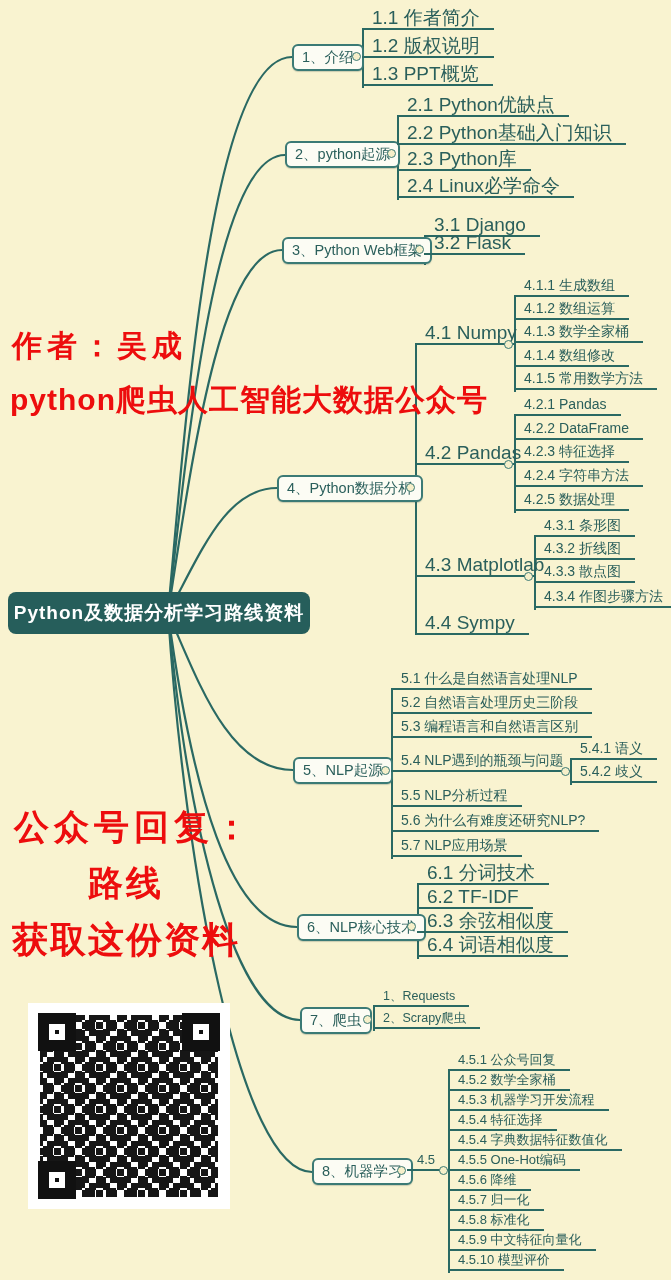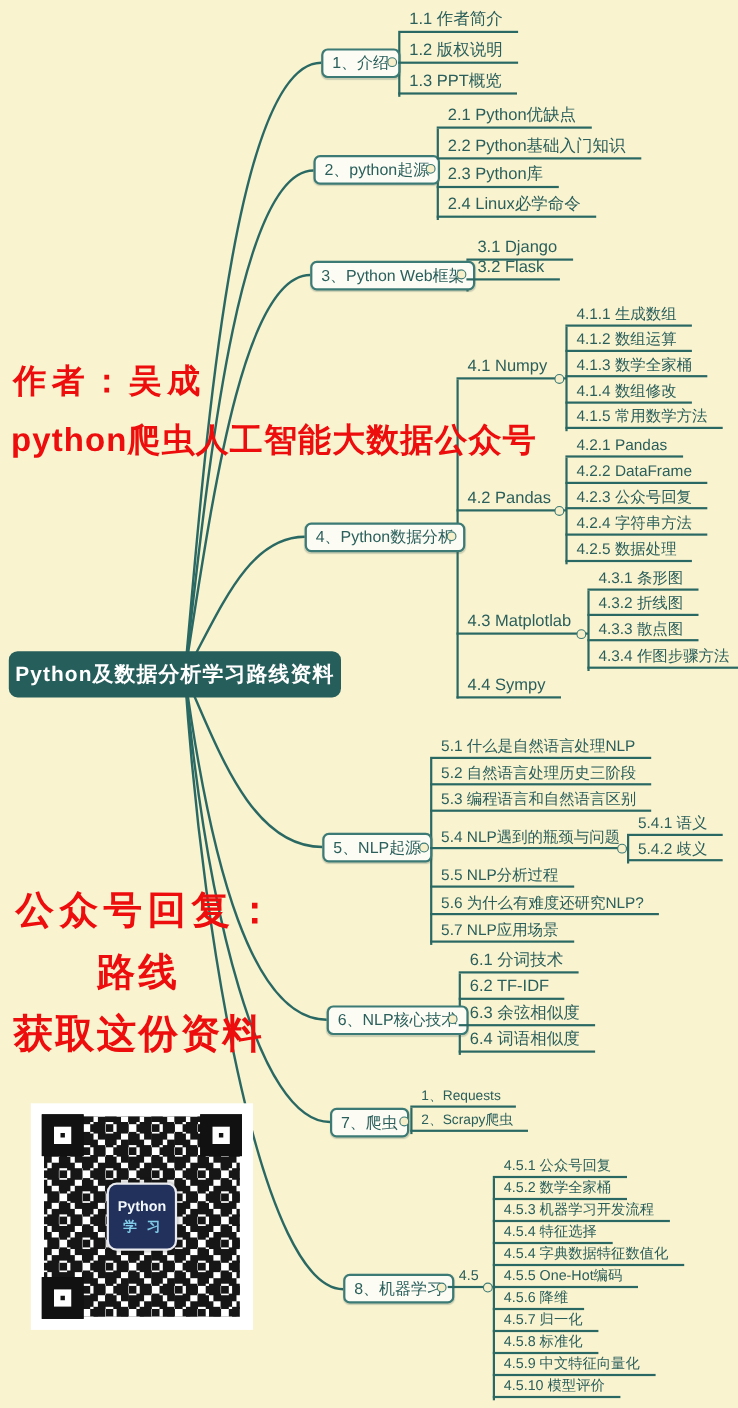--- a/index.html
+++ b/index.html
@@ -20,21 +20,21 @@
     position:absolute;z-index:4;left:8px;top:592px;width:302px;height:42px;
     display:flex;align-items:center;justify-content:center;
     background:#265e5b;color:#ffffff;border-radius:8px;
     font-size:19px;font-weight:bold;letter-spacing:1px;white-space:nowrap;
   }
   
   .leaf{
     position:absolute;z-index:3;white-space:nowrap;color:#2a5f5b;
     padding:0 14px 0 10px;border-bottom:2px solid #2a6963;width:max-content;
   }
-  .f15{font-size:15px;height:21px;line-height:21px;}
+  .f15{font-size:19px;height:21px;line-height:21px;}
   .f14{font-size:14px;height:20px;line-height:20px;}
   .f13{font-size:13px;height:19px;line-height:19px;}
   .f12{font-size:12.5px;height:18px;line-height:18px;}
   .fixedw{padding-right:0;}
   
   .spine{position:absolute;z-index:2;width:2px;background:#2a6963;}
   
   .dot{
     position:absolute;z-index:4;width:7px;height:7px;border-radius:50%;
     background:#f6efca;border:1.5px solid #3b7a75;
@@ -145,21 +145,21 @@
 <div class="leaf f15" style="left:415px;top:612px">4.4 Sympy</div>
 
 <div class="leaf f14" style="left:514px;top:275px">4.1.1 生成数组</div>
 <div class="leaf f14" style="left:514px;top:298px">4.1.2 数组运算</div>
 <div class="leaf f14" style="left:514px;top:321px">4.1.3 数学全家桶</div>
 <div class="leaf f14" style="left:514px;top:345px">4.1.4 数组修改</div>
 <div class="leaf f14" style="left:514px;top:368px">4.1.5 常用数学方法</div>
 
 <div class="leaf f14" style="left:514px;top:394px">4.2.1 Pandas</div>
 <div class="leaf f14" style="left:514px;top:418px">4.2.2 DataFrame</div>
-<div class="leaf f14" style="left:514px;top:441px">4.2.3 公众号回复</div>
+<div class="leaf f14" style="left:514px;top:441px">4.2.3 特征选择</div>
 <div class="leaf f14" style="left:514px;top:465px">4.2.4 字符串方法</div>
 <div class="leaf f14" style="left:514px;top:489px">4.2.5 数据处理</div>
 
 <div class="leaf f14" style="left:534px;top:515px">4.3.1 条形图</div>
 <div class="leaf f14" style="left:534px;top:538px">4.3.2 折线图</div>
 <div class="leaf f14" style="left:534px;top:561px">4.3.3 散点图</div>
 <div class="leaf f14" style="left:534px;top:586px">4.3.4 作图步骤方法</div>
 
 <div class="leaf f14" style="left:391px;top:668px">5.1 什么是自然语言处理NLP</div>
 <div class="leaf f14" style="left:391px;top:692px">5.2 自然语言处理历史三阶段</div>
@@ -197,17 +197,13 @@
 <div class="red red-channel">python爬虫人工智能大数据公众号</div>
 <div class="red red-reply1">公众号回复：</div>
 <div class="red red-reply2">路线</div>
 <div class="red red-reply3">获取这份资料</div>
 
 <div class="qr">
   <div class="qr-pattern"></div>
   <div class="qr-marker m-tl"></div>
   <div class="qr-marker m-tr"></div>
   <div class="qr-marker m-bl"></div>
-  <div class="qr-badge">
-    <div class="l1">Python</div>
-    <div class="l2">学习</div>
-  </div>
 </div>
 
 </body></html>

